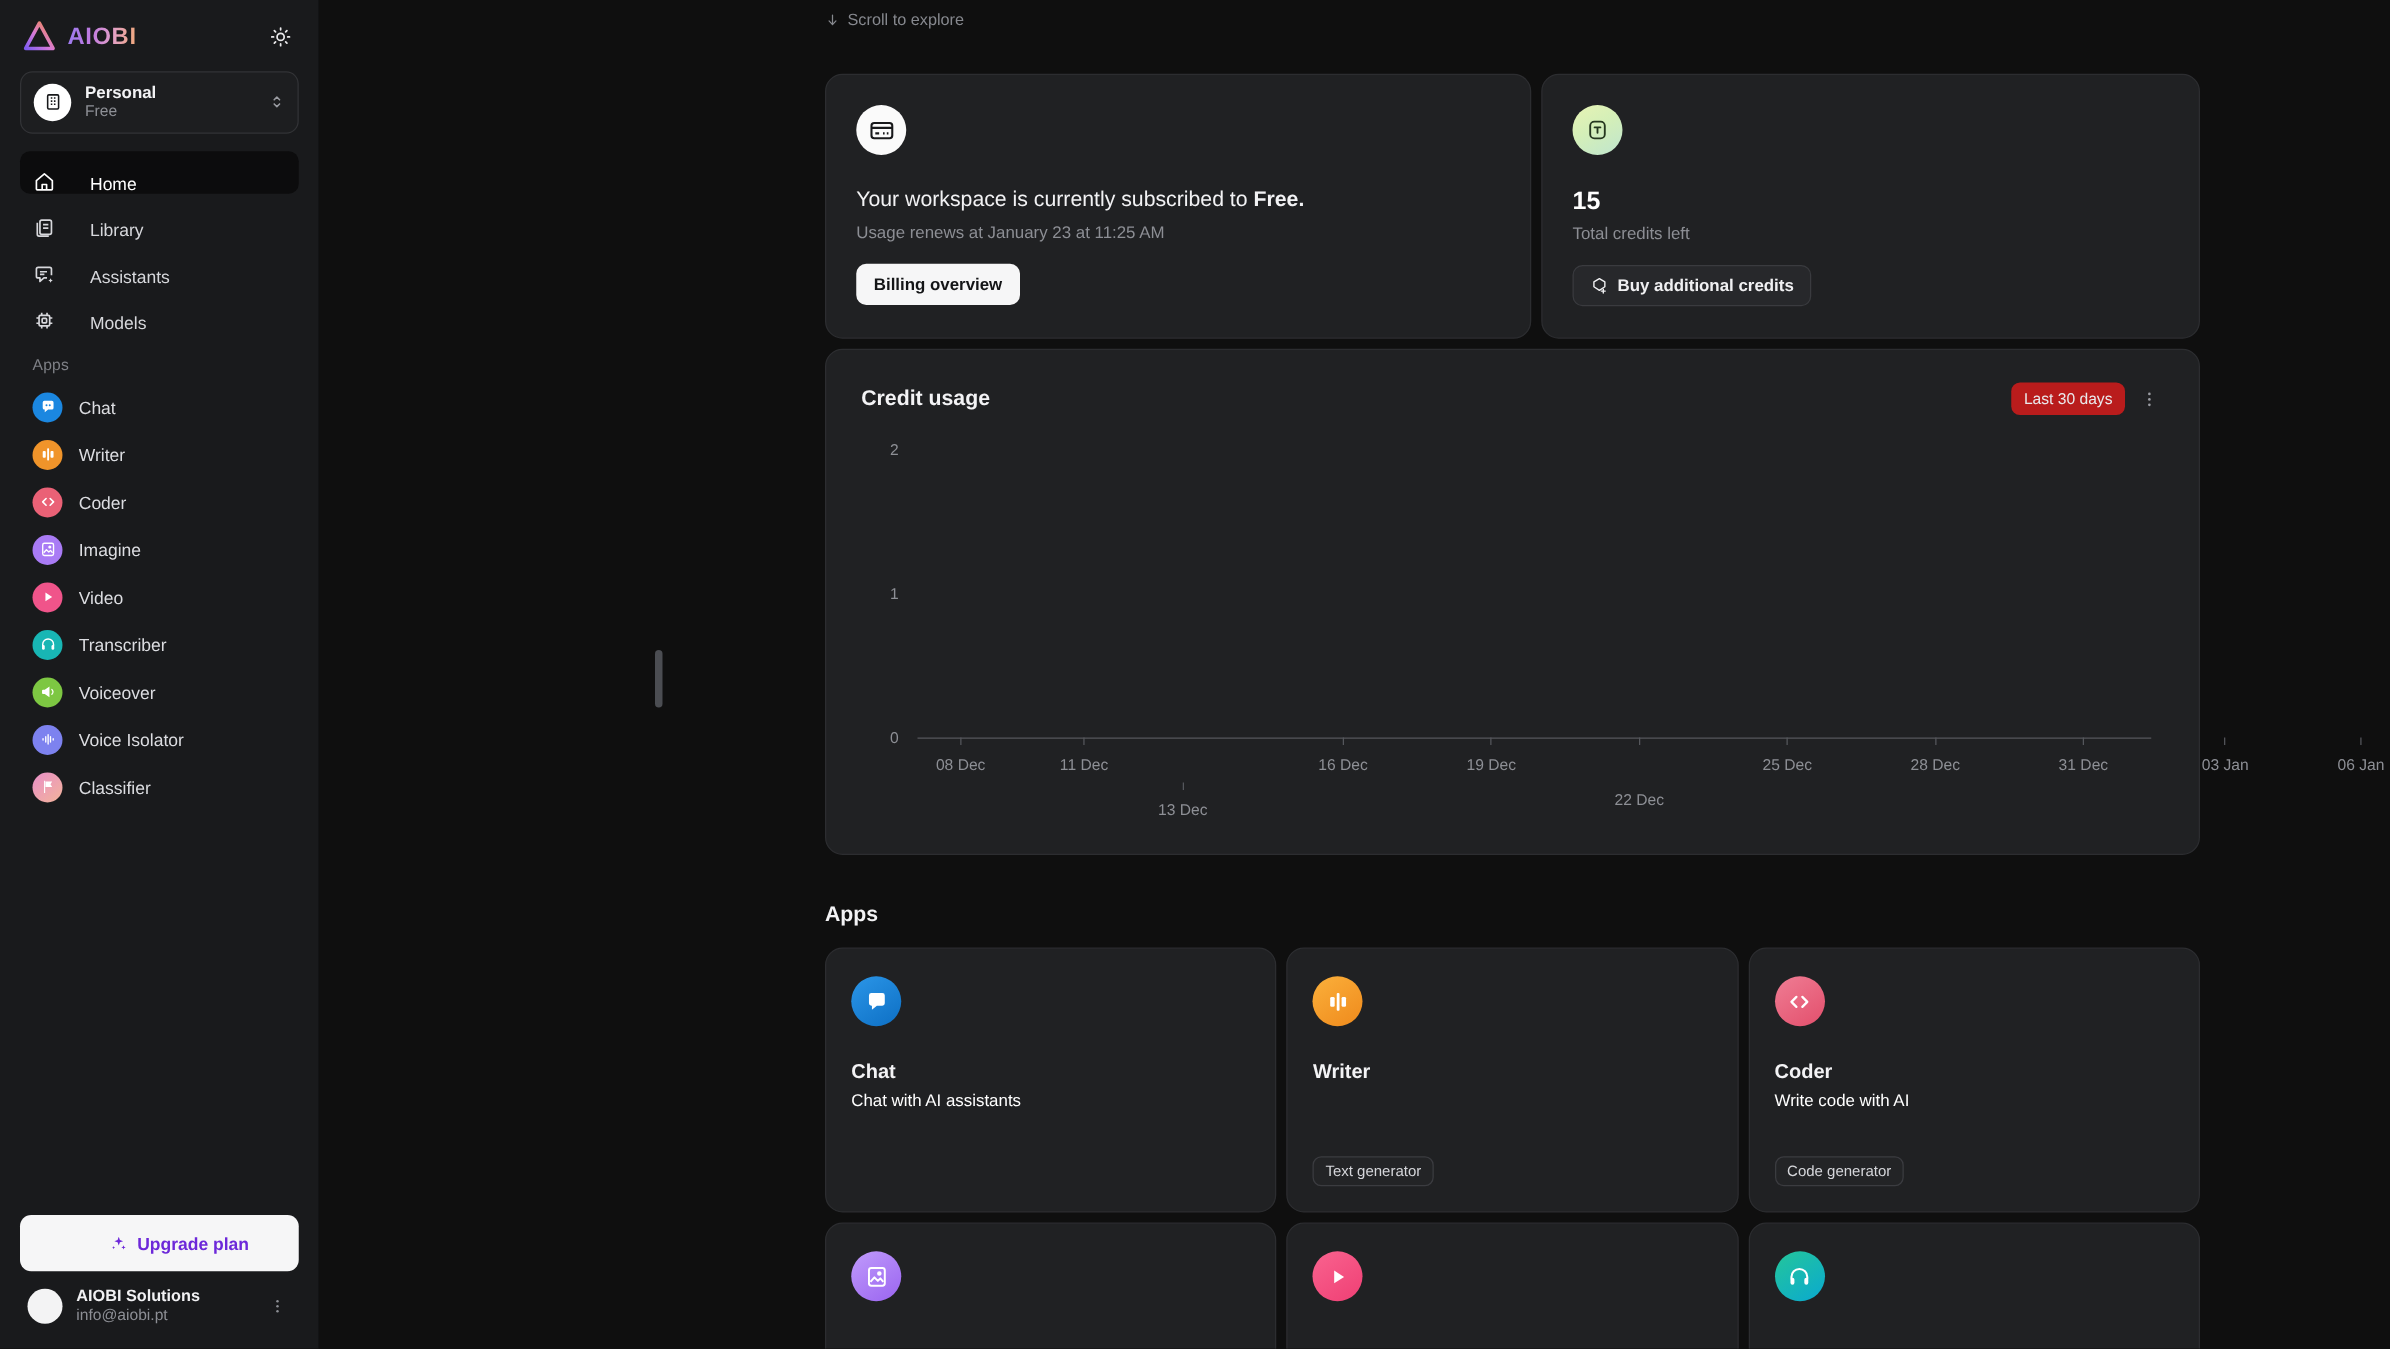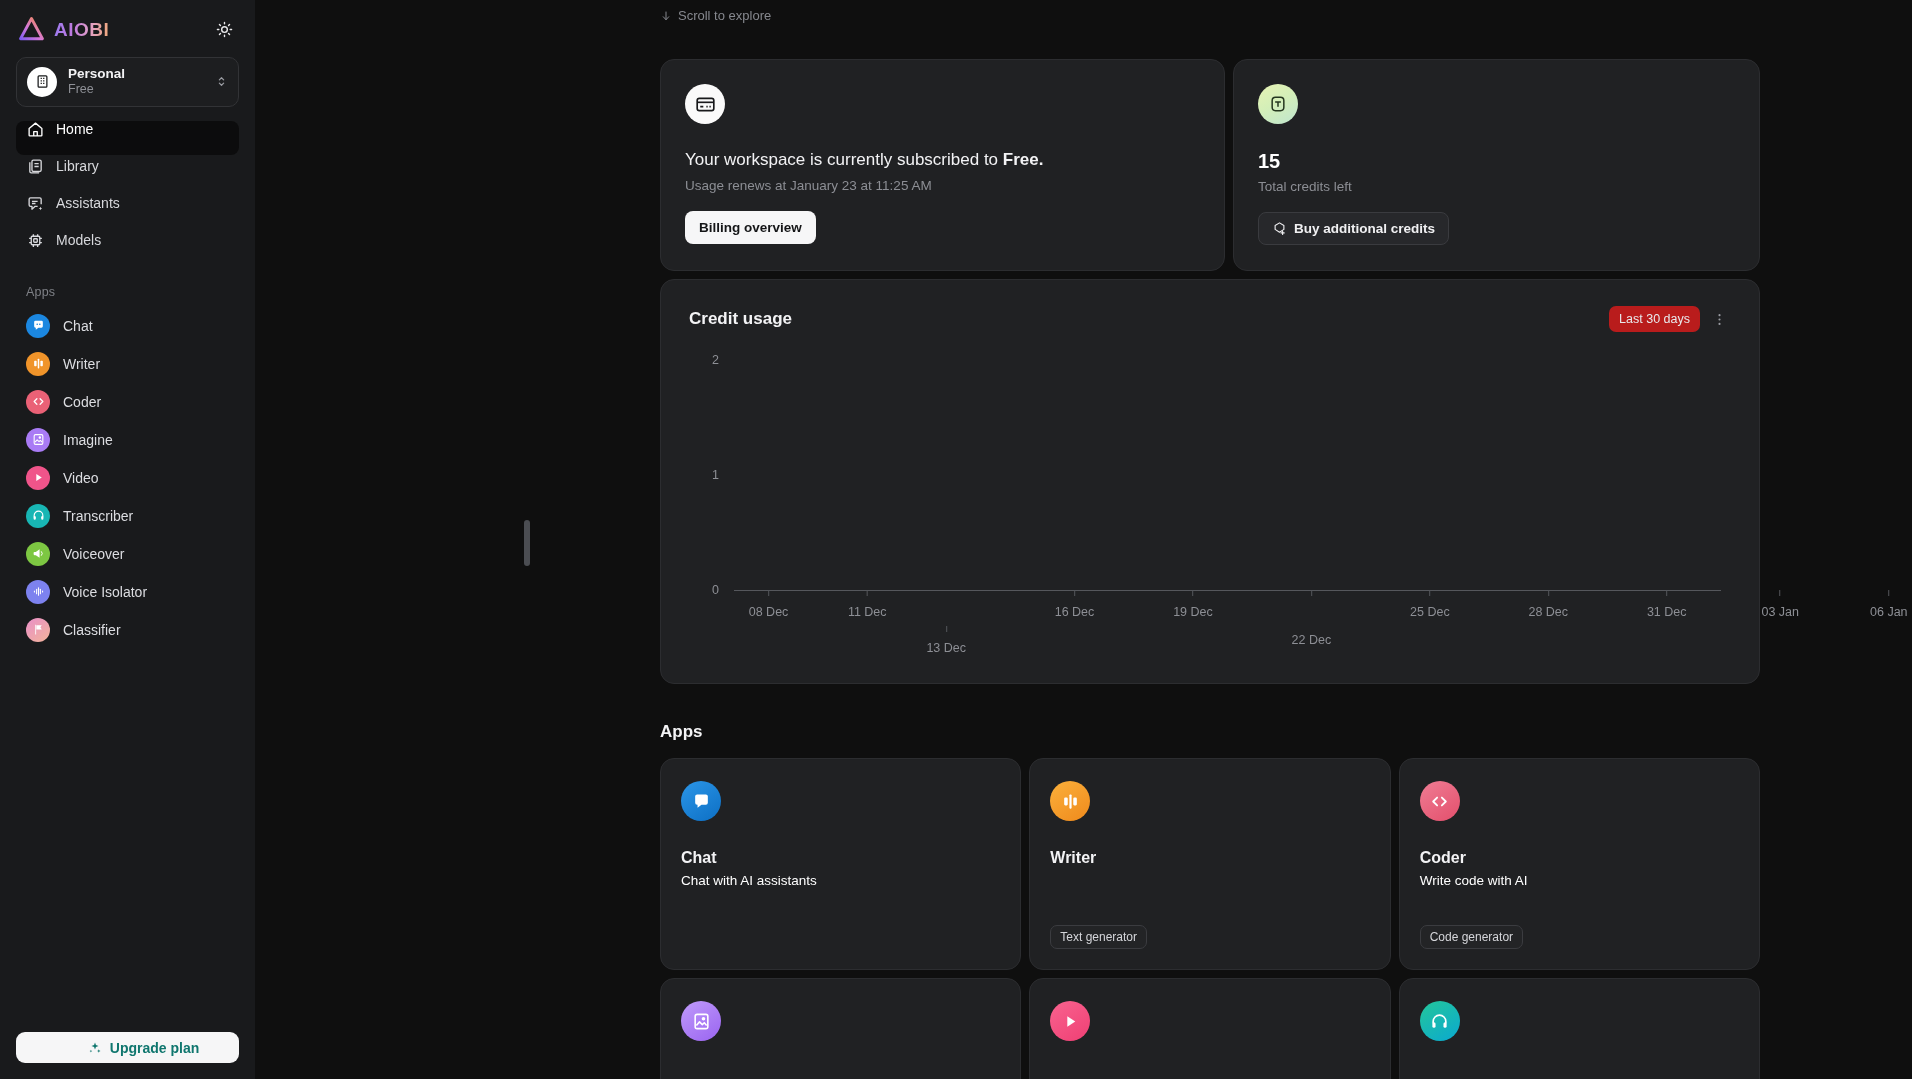--- a/index.html
+++ b/index.html
@@ -47,21 +47,21 @@
     background: #fff; color: #17181a;
     display: flex; align-items: center; justify-content: center; flex: 0 0 30px;
   }
   .ws-text { flex: 1 1 auto; min-width: 0; line-height: 1.22; }
   .ws-name { font-size: 13.5px; color: #f2f2f4; font-weight: 600; }
   .ws-plan { font-size: 12.5px; color: #8e9096; }
   .ws-chev { color: #9a9ca2; display: flex; flex: 0 0 auto; }
 
   .nav { padding: 0 16px; }
   .nav-item {
-    display: flex; align-items: flex-start; gap: 12px;
+    display: flex; align-items: flex-end; gap: 28px;
     height: 34px; padding: 0 10px; margin-bottom: 3px;
     border-radius: 8px; cursor: pointer;
     color: #d7d8dc; font-size: 14px;
   }
   .nav-item.active { background: #0c0c0d; color: #fff; }
   .nav-icon { width: 18px; height: 18px; display: flex; align-items: center; justify-content: center; flex: 0 0 18px; color: inherit; }
 
   .section-label {
     font-size: 12.5px; color: #7e8086;
     padding: 16px 26px 8px 26px; letter-spacing: .2px;
@@ -72,22 +72,22 @@
     cursor: pointer; color: #dcdde1; font-size: 14px;
   }
   .app-dot {
     width: 24px; height: 24px; border-radius: 50%;
     display: flex; align-items: center; justify-content: center;
     flex: 0 0 24px; color: #fff;
   }
 
   .sb-bottom { margin-top: auto; padding: 0 16px 16px 16px; }
   .upgrade-btn {
-    width: 100%; height: 31px; border-radius: 9px;
-    background: #f6f6f7; color: #0f766e;
+    width: 100%; height: 45px; border-radius: 9px;
+    background: #f6f6f7; color: #6d28d9;
     border: none; cursor: pointer;
     font-family: inherit; font-size: 14px; font-weight: 700;
     display: flex; align-items: center; justify-content: center; gap: 8px; padding-left: 32px;
   }
   .user-row {
     display: flex; align-items: center; gap: 11px;
     padding: 12px 6px 2px 6px; cursor: pointer;
   }
   .user-avatar { width: 28px; height: 28px; border-radius: 50%; background: #f3f3f4; flex: 0 0 28px; }
   .user-text { flex: 1 1 auto; min-width: 0; line-height: 1.25; }
@@ -385,20 +385,34 @@
     <button class="upgrade-btn">
       <span style="display:flex">
         <svg width="14" height="14" viewBox="0 0 24 24" fill="currentColor">
             <path d="M12 2.5l1.6 4.4 4.4 1.6-4.4 1.6L12 14.5l-1.6-4.4L6 8.5l4.4-1.6z"></path>
             <path d="M18.5 14l.8 2.2 2.2.8-2.2.8-.8 2.2-.8-2.2-2.2-.8 2.2-.8z"></path>
             <path d="M5 15l.6 1.7 1.7.6-1.7.6L5 19.6l-.6-1.7-1.7-.6 1.7-.6z"></path>
           </svg>
       </span>
       <span>Upgrade plan</span>
     </button>
+    <div class="user-row">
+      <div class="user-avatar"></div>
+      <div class="user-text">
+        <div class="user-name">AIOBI Solutions</div>
+        <div class="user-mail">info@aiobi.pt</div>
+      </div>
+      <span class="kebab">
+        <svg width="14" height="14" viewBox="0 0 24 24" fill="currentColor">
+            <circle cx="12" cy="5" r="1.7"></circle>
+            <circle cx="12" cy="12" r="1.7"></circle>
+            <circle cx="12" cy="19" r="1.7"></circle>
+          </svg>
+      </span>
+    </div>
   </div>
 </aside>
 
 <main class="main">
 
   <div class="scroll-rail"></div>
   <div class="scroll-thumb"></div>
 
   <div class="content">
 

